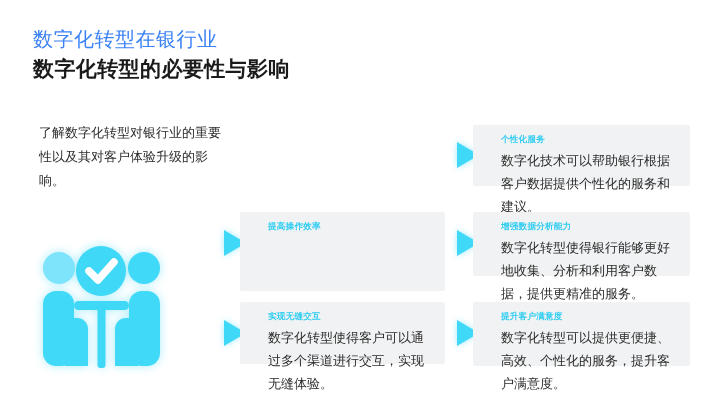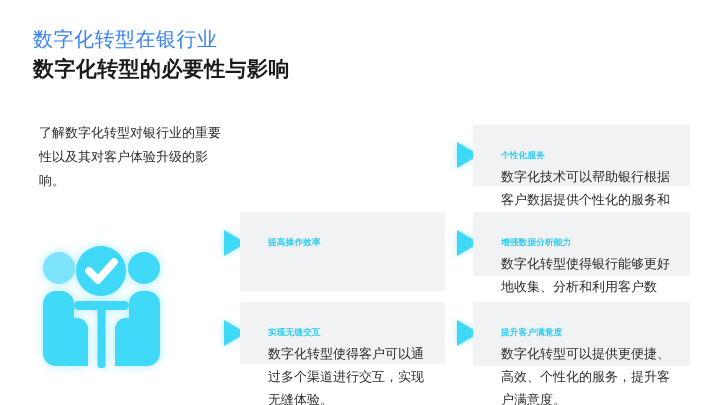--- a/index.html
+++ b/index.html
@@ -77,21 +77,20 @@
 
   
   .card {
     position: absolute;
     background: #f1f2f3;
     border-radius: 2px;
     box-sizing: border-box;
   }
   .card-inner {
     padding: 9px 14px 20px 28px;
-    margin-top: 16px;
   }
   .card-title {
     font-size: 8.6px;
     font-weight: bold;
     color: #2ecdf2;
     line-height: 1.3;
     margin: 0 0 4px 0;
     letter-spacing: 0.2px;
   }
   .card-body {

